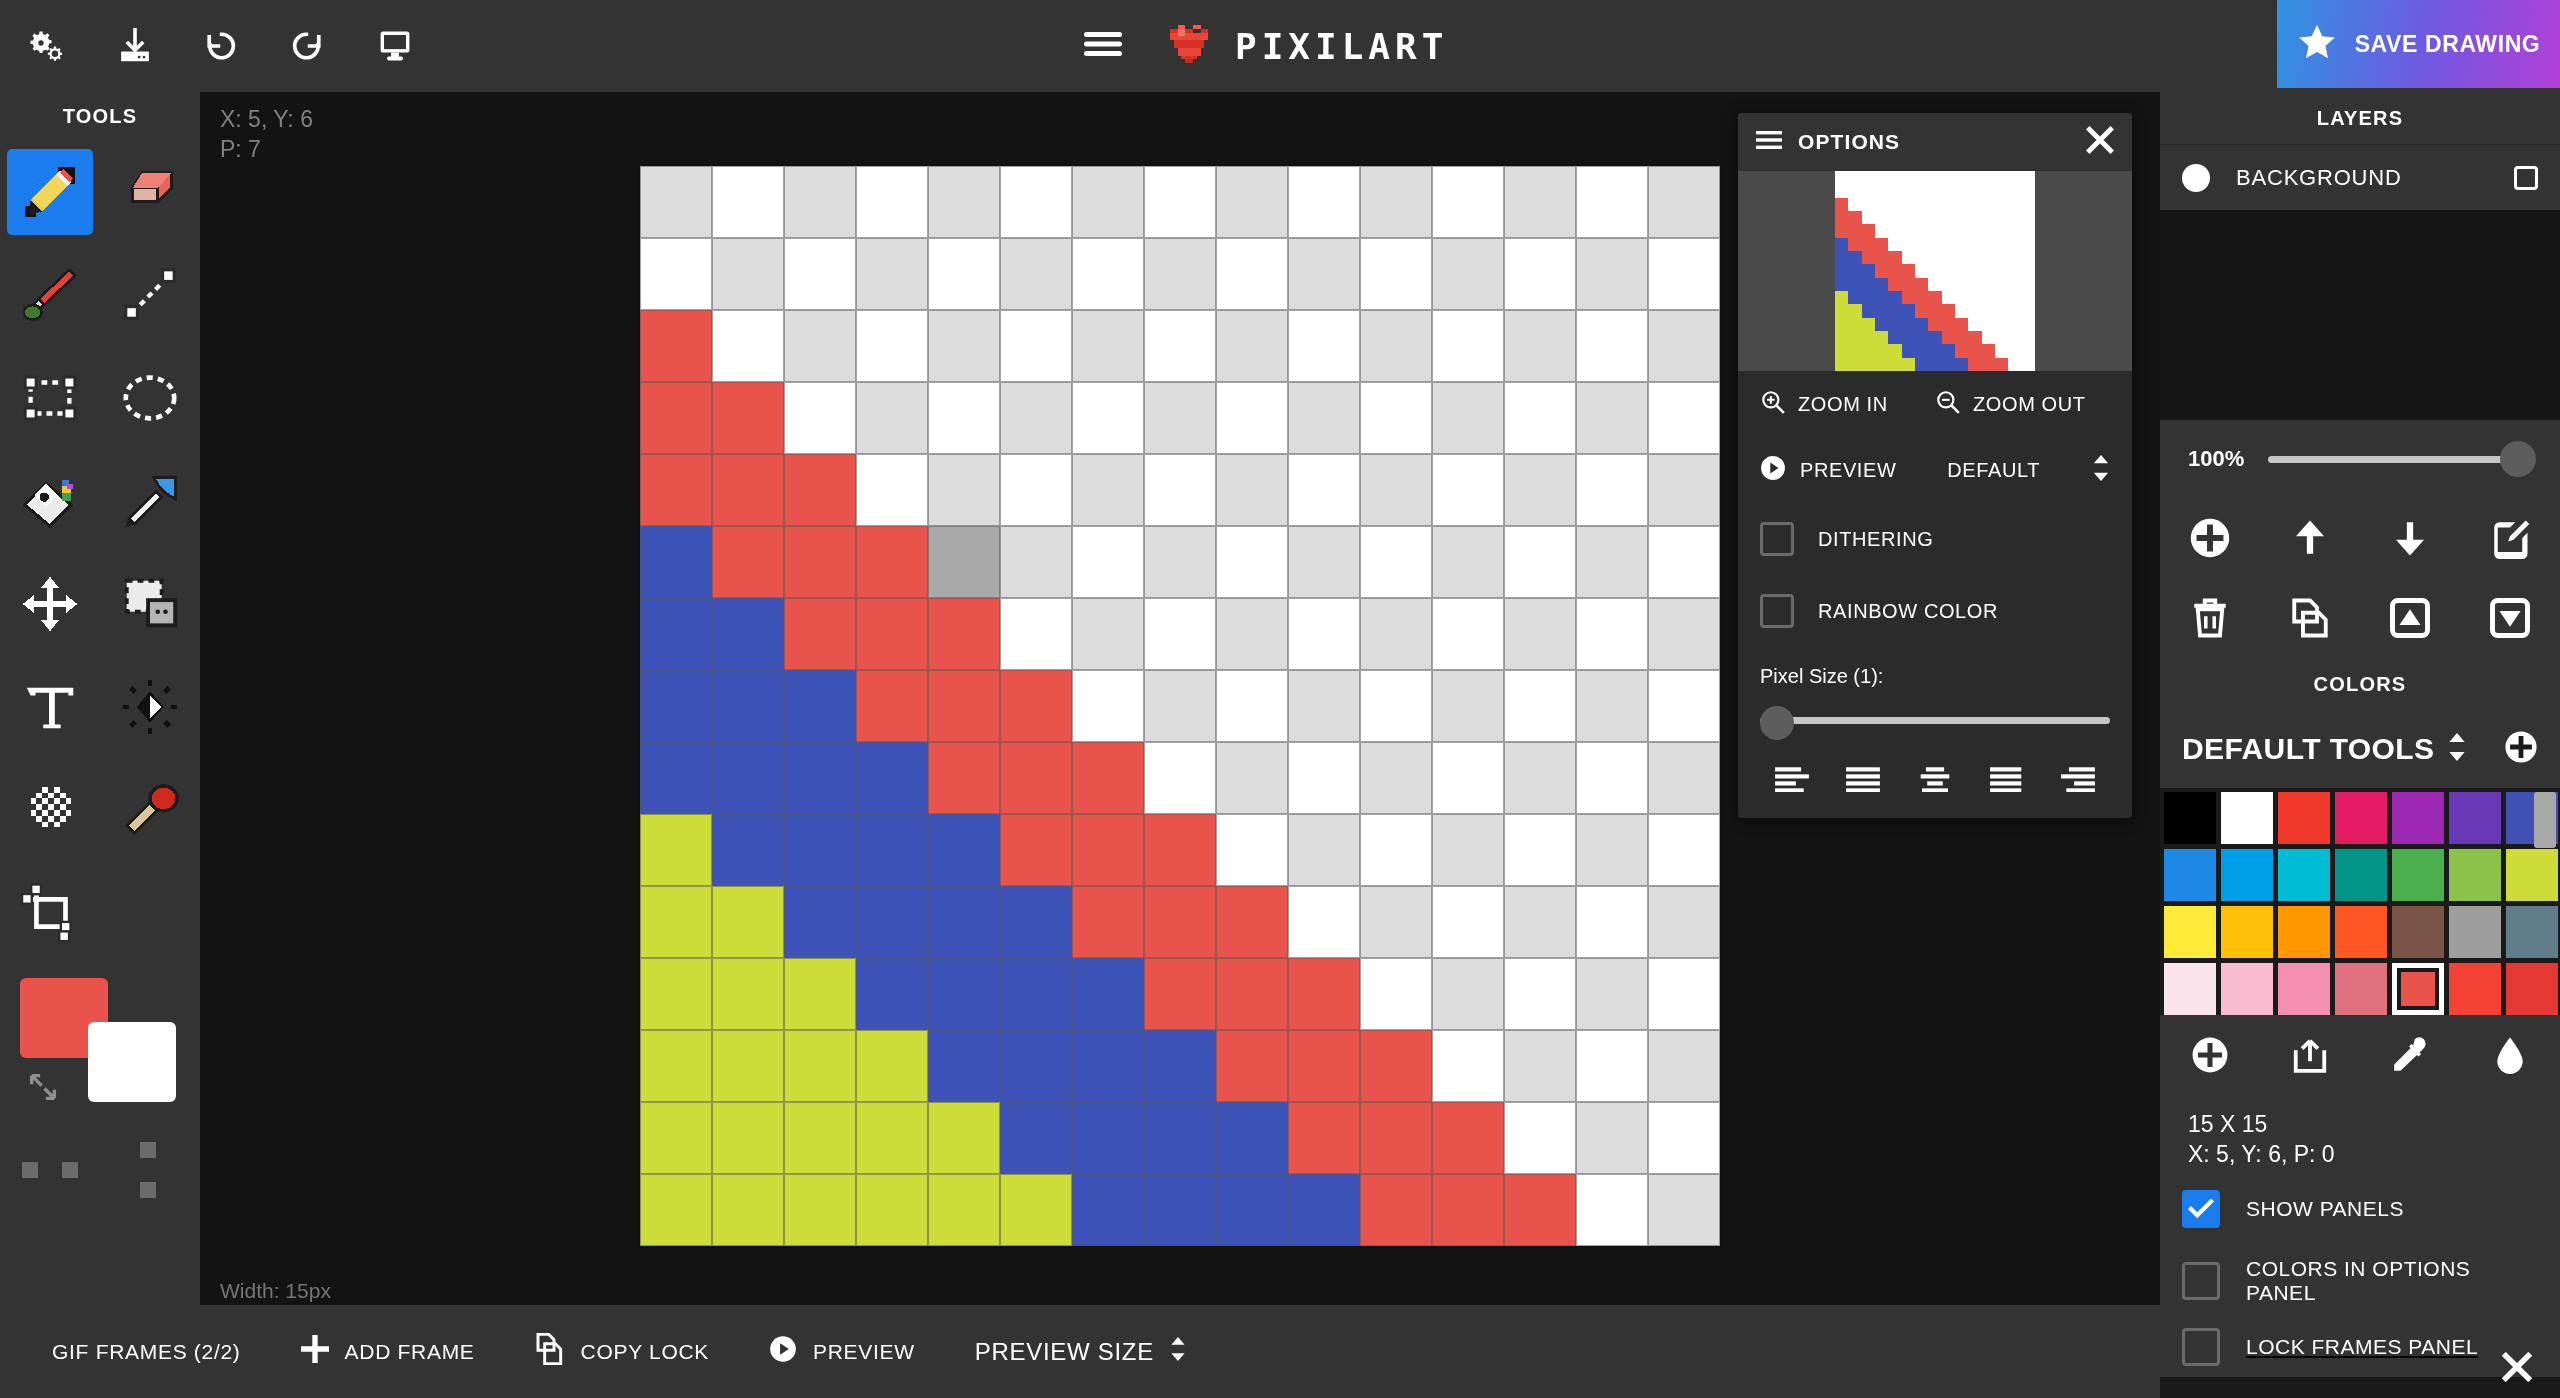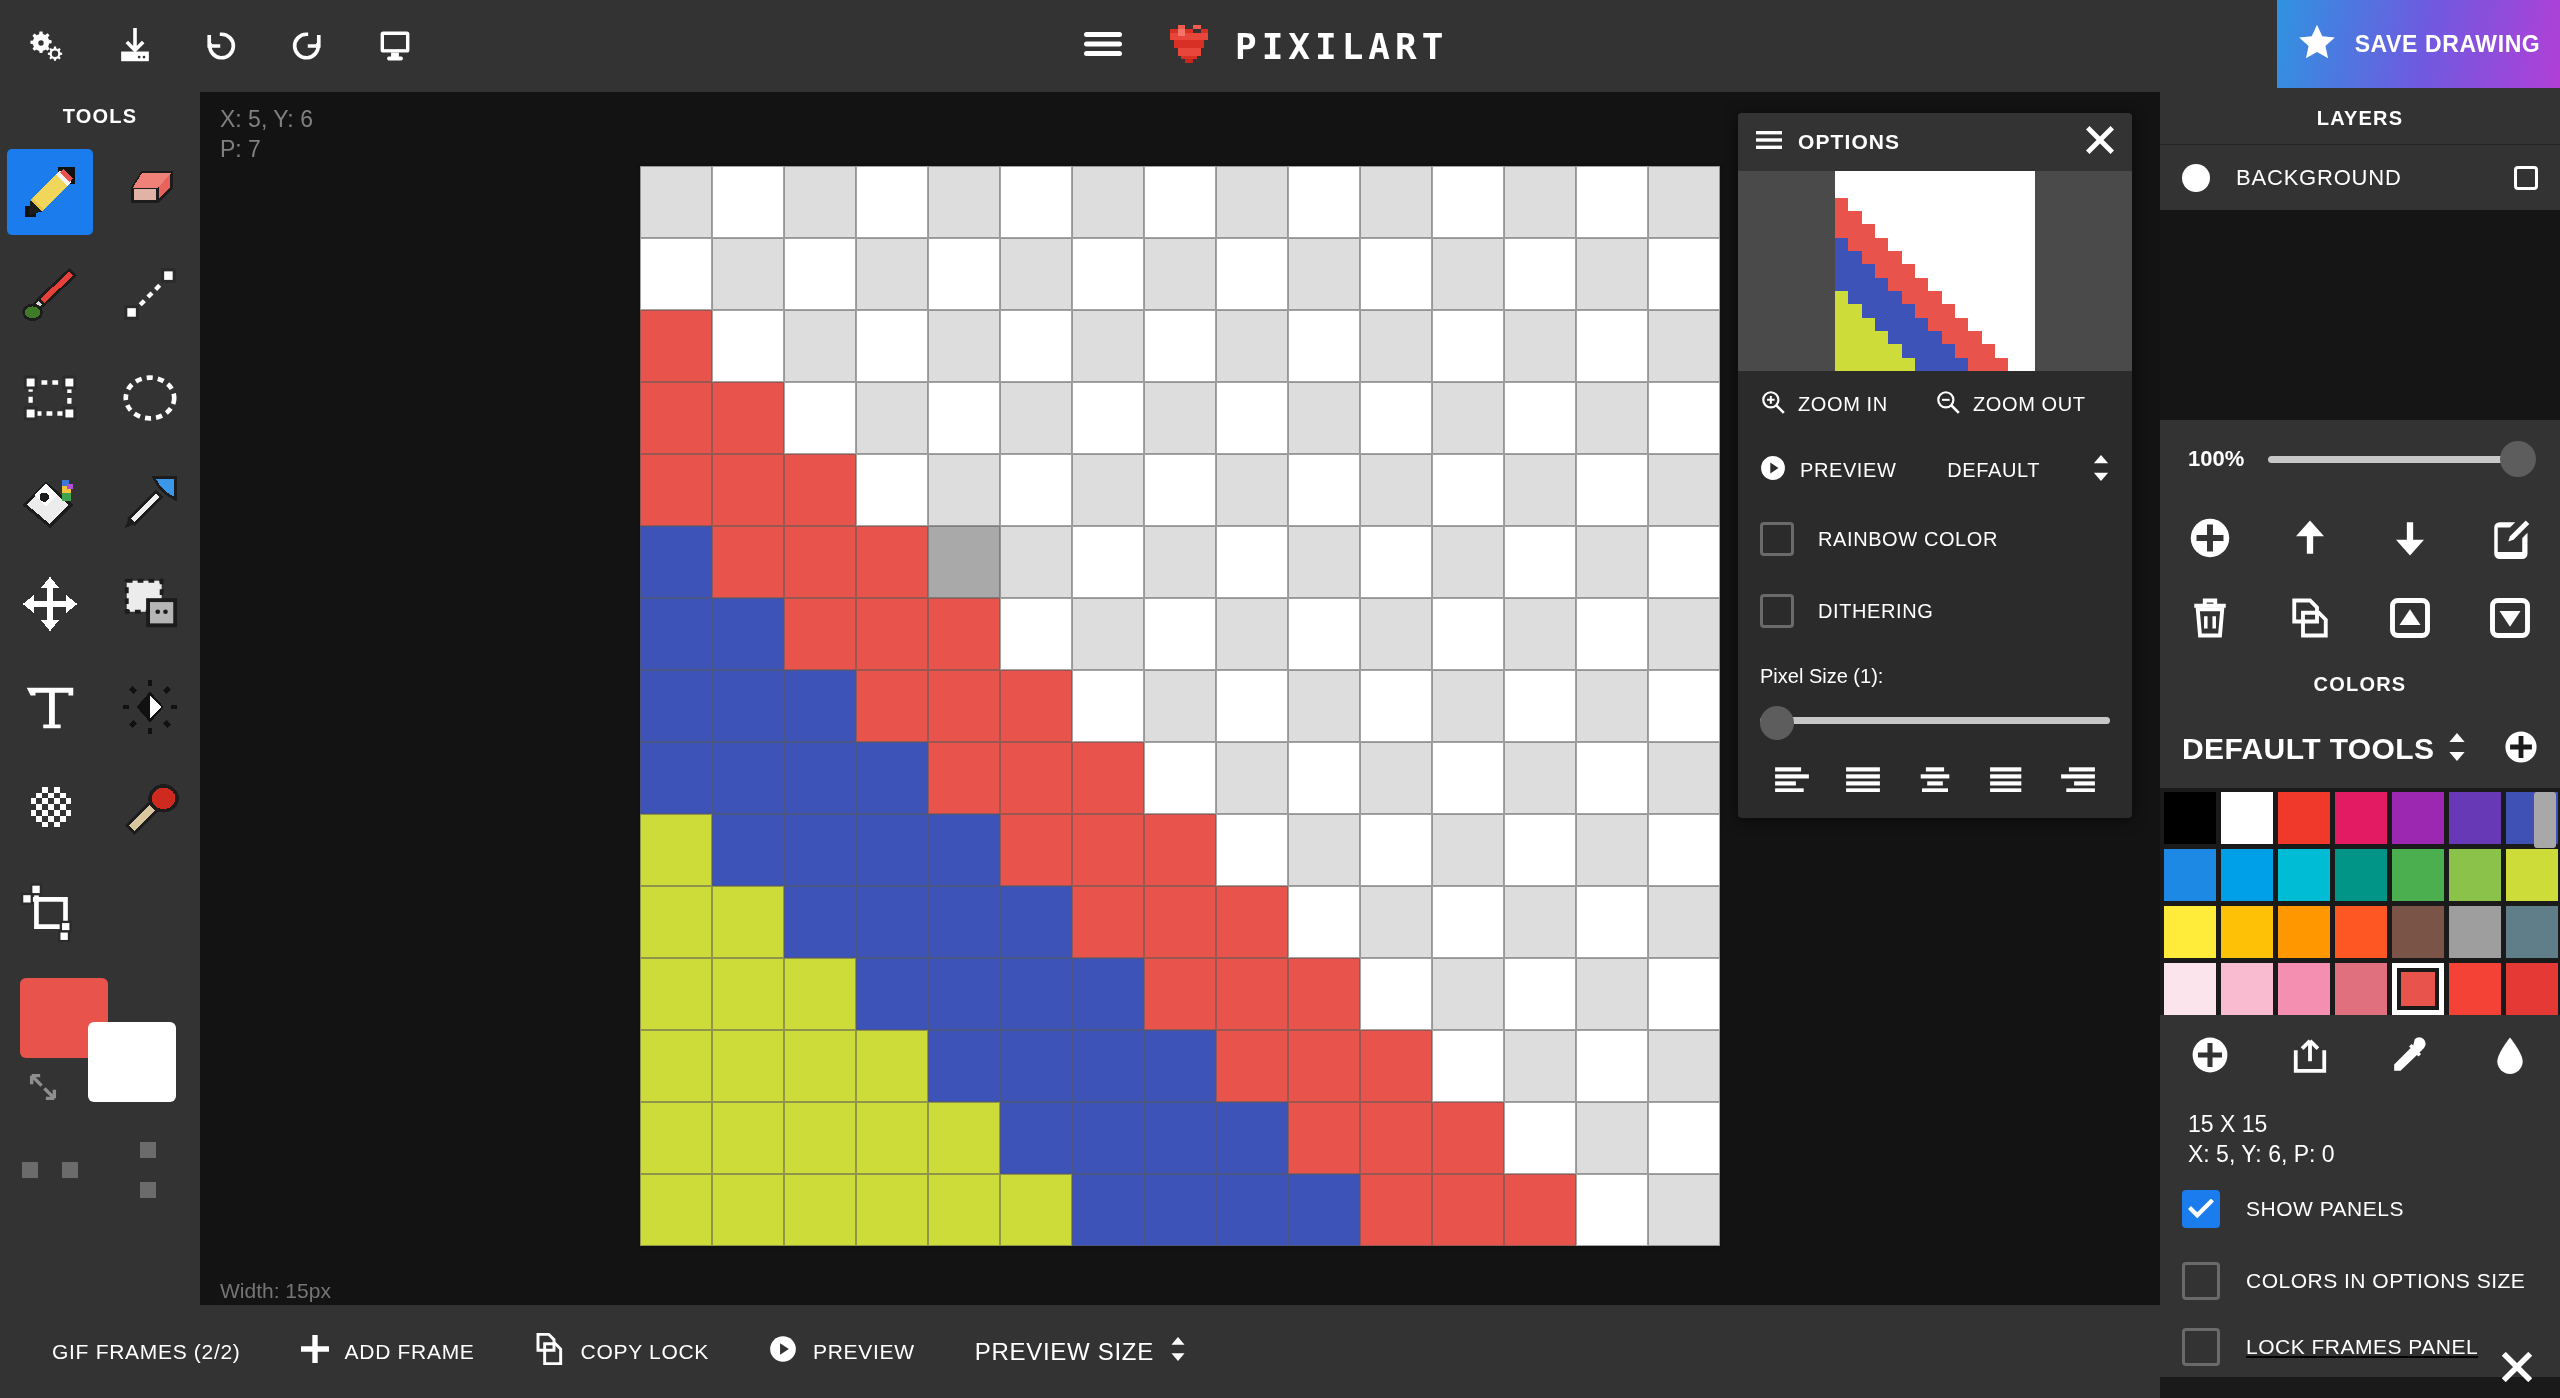--- a/index.html
+++ b/index.html
@@ -1026,26 +1026,26 @@
           <svg width="18" height="26" viewBox="0 0 14 22">
               <polygon points="7,0 13,7 1,7" fill="#fff"></polygon>
               <polygon points="7,22 13,15 1,15" fill="#fff"></polygon>
             </svg>
         </span>
       </div>
     </div>
 
     <div class="opt-row chk-row">
       <span class="chkbox"></span>
-      <span>RAINBOW COLOR</span>
+      <span>DITHERING</span>
     </div>
 
     <div class="opt-row chk-row">
       <span class="chkbox"></span>
-      <span>DITHERING</span>
+      <span>RAINBOW COLOR</span>
     </div>
 
     <div id="pixelsize-label">Pixel Size (1):</div>
     <div id="pixelsize-slider">
       <div class="track"></div>
       <div class="knob"></div>
     </div>
 
     <div id="align-row">
       <div class="align-btn">
@@ -1248,21 +1248,21 @@
       <span class="chkbox on">
         <svg width="26" height="20" viewBox="0 0 20 16">
             <path d="M2 8l5 5 11-11" stroke="#fff" stroke-width="3.4" fill="none" stroke-linecap="square"></path>
           </svg>
       </span>
       <span>SHOW PANELS</span>
     </div>
 
     <div class="panel-chk">
       <span class="chkbox"></span>
-      <span>COLORS IN OPTIONS SIZE</span>
+      <span>COLORS IN OPTIONS PANEL</span>
     </div>
 
     <div class="panel-chk" style="height:60px; overflow:hidden;text-decoration:underline;">
       <span class="chkbox"></span>
       <span>LOCK FRAMES PANEL</span>
     </div>
 
     <div id="right-close">
       <svg width="30" height="30" viewBox="0 0 24 24">
           <path d="M3 3l18 18M21 3L3 21" stroke="#fff" stroke-width="4.4" stroke-linecap="square"></path>

